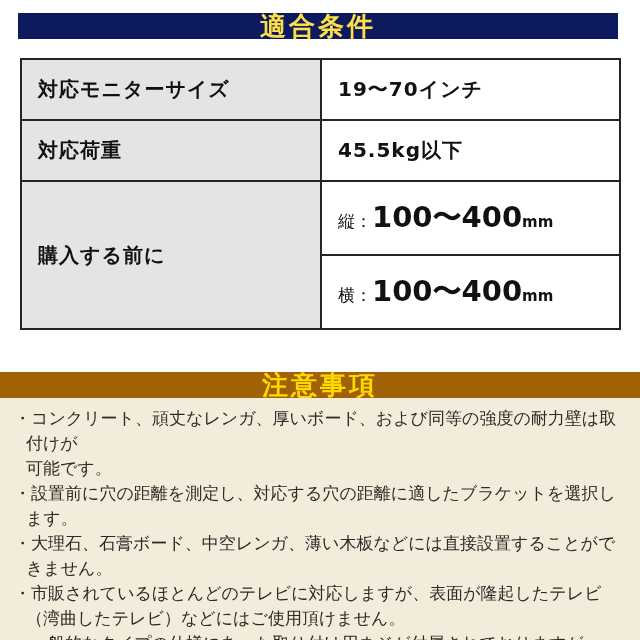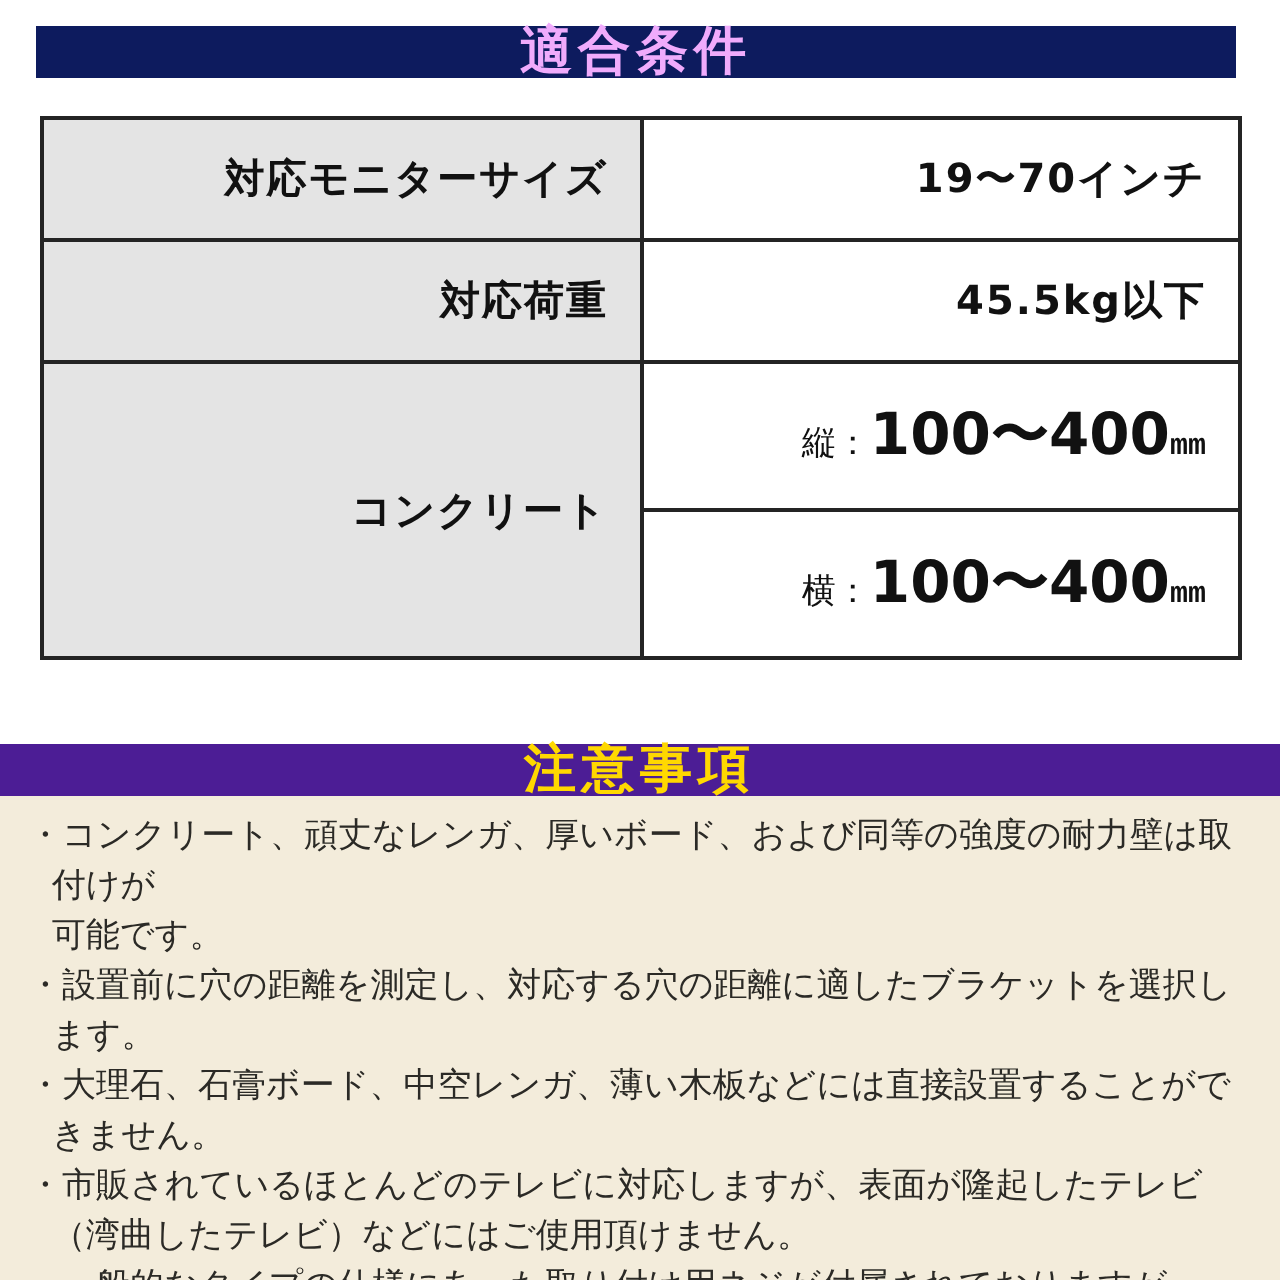--- a/index.html
+++ b/index.html
@@ -11,40 +11,40 @@
     font-family: "DejaVu Sans", "Liberation Sans", sans-serif;
     display: flex;
     flex-direction: column;
   }
 
   
   .compat-bar {
     margin: 13px 22px 0 18px;
     height: 34px;
     background: #0d1b5e;
-    color: #f0abfc;
+    color: #fde047;
     display: flex;
     align-items: center;
     justify-content: center;
     font-size: 26px;
     font-weight: bold;
     letter-spacing: 3px;
     line-height: 1;
   }
 
   
   .spec-table {
     margin: 19px 21px 0 20px;
     border-collapse: collapse;
     width: 599px;
     table-layout: fixed;
   }
   .spec-table td {
     border: 2px solid #242424;
-    text-align: right;
+    text-align: left;
     vertical-align: middle;
     padding: 16px;
     color: #111111;
   }
   .spec-table col.c-label { width: 300px; }
   .spec-table col.c-value { width: 299px; }
   td.cell-label {
     background: #e4e4e4;
     font-weight: bold;
     font-size: 20px;
@@ -53,28 +53,28 @@
   td.cell-value {
     background: #ffffff;
     font-weight: 600;
     font-size: 20px;
     letter-spacing: 1px;
   }
   tr.row-small { height: 37px; }
   tr.row-pitch { height: 72px; }
   .pitch-prefix { font-size: 17px; font-weight: 500; letter-spacing: 0; }
   .pitch-value  { font-size: 29px; font-weight: bold; letter-spacing: 0; }
-  .pitch-unit   { font-size: 15px; font-weight: bold; letter-spacing: 0; font-family: Liberation Mono, monospace; }
+  .pitch-unit   { font-size: 15px; font-weight: bold; letter-spacing: 0; }
 
   
   .notice-bar {
     margin-top: 42px;
     height: 34px;
     width: 100%;
-    background: #4c1d95;
+    background: #a16207;
     color: #ffd800;
     display: flex;
     align-items: center;
     justify-content: center;
     font-size: 26px;
     font-weight: bold;
     letter-spacing: 3px;
     line-height: 1;
   }
 
@@ -111,21 +111,21 @@
   <tbody>
     <tr class="row-small">
       <td class="cell-label">対応モニターサイズ</td>
       <td class="cell-value">19〜70インチ</td>
     </tr>
     <tr class="row-small">
       <td class="cell-label">対応荷重</td>
       <td class="cell-value">45.5kg以下</td>
     </tr>
     <tr class="row-pitch">
-      <td class="cell-label" rowspan="2">コンクリート</td>
+      <td class="cell-label" rowspan="2">購入する前に</td>
       <td class="cell-value">
         <span class="pitch-prefix">縦：</span><span class="pitch-value">100〜400</span><span class="pitch-unit">mm</span>
       </td>
     </tr>
     <tr class="row-pitch">
       <td class="cell-value">
         <span class="pitch-prefix">横：</span><span class="pitch-value">100〜400</span><span class="pitch-unit">mm</span>
       </td>
     </tr>
   </tbody>

